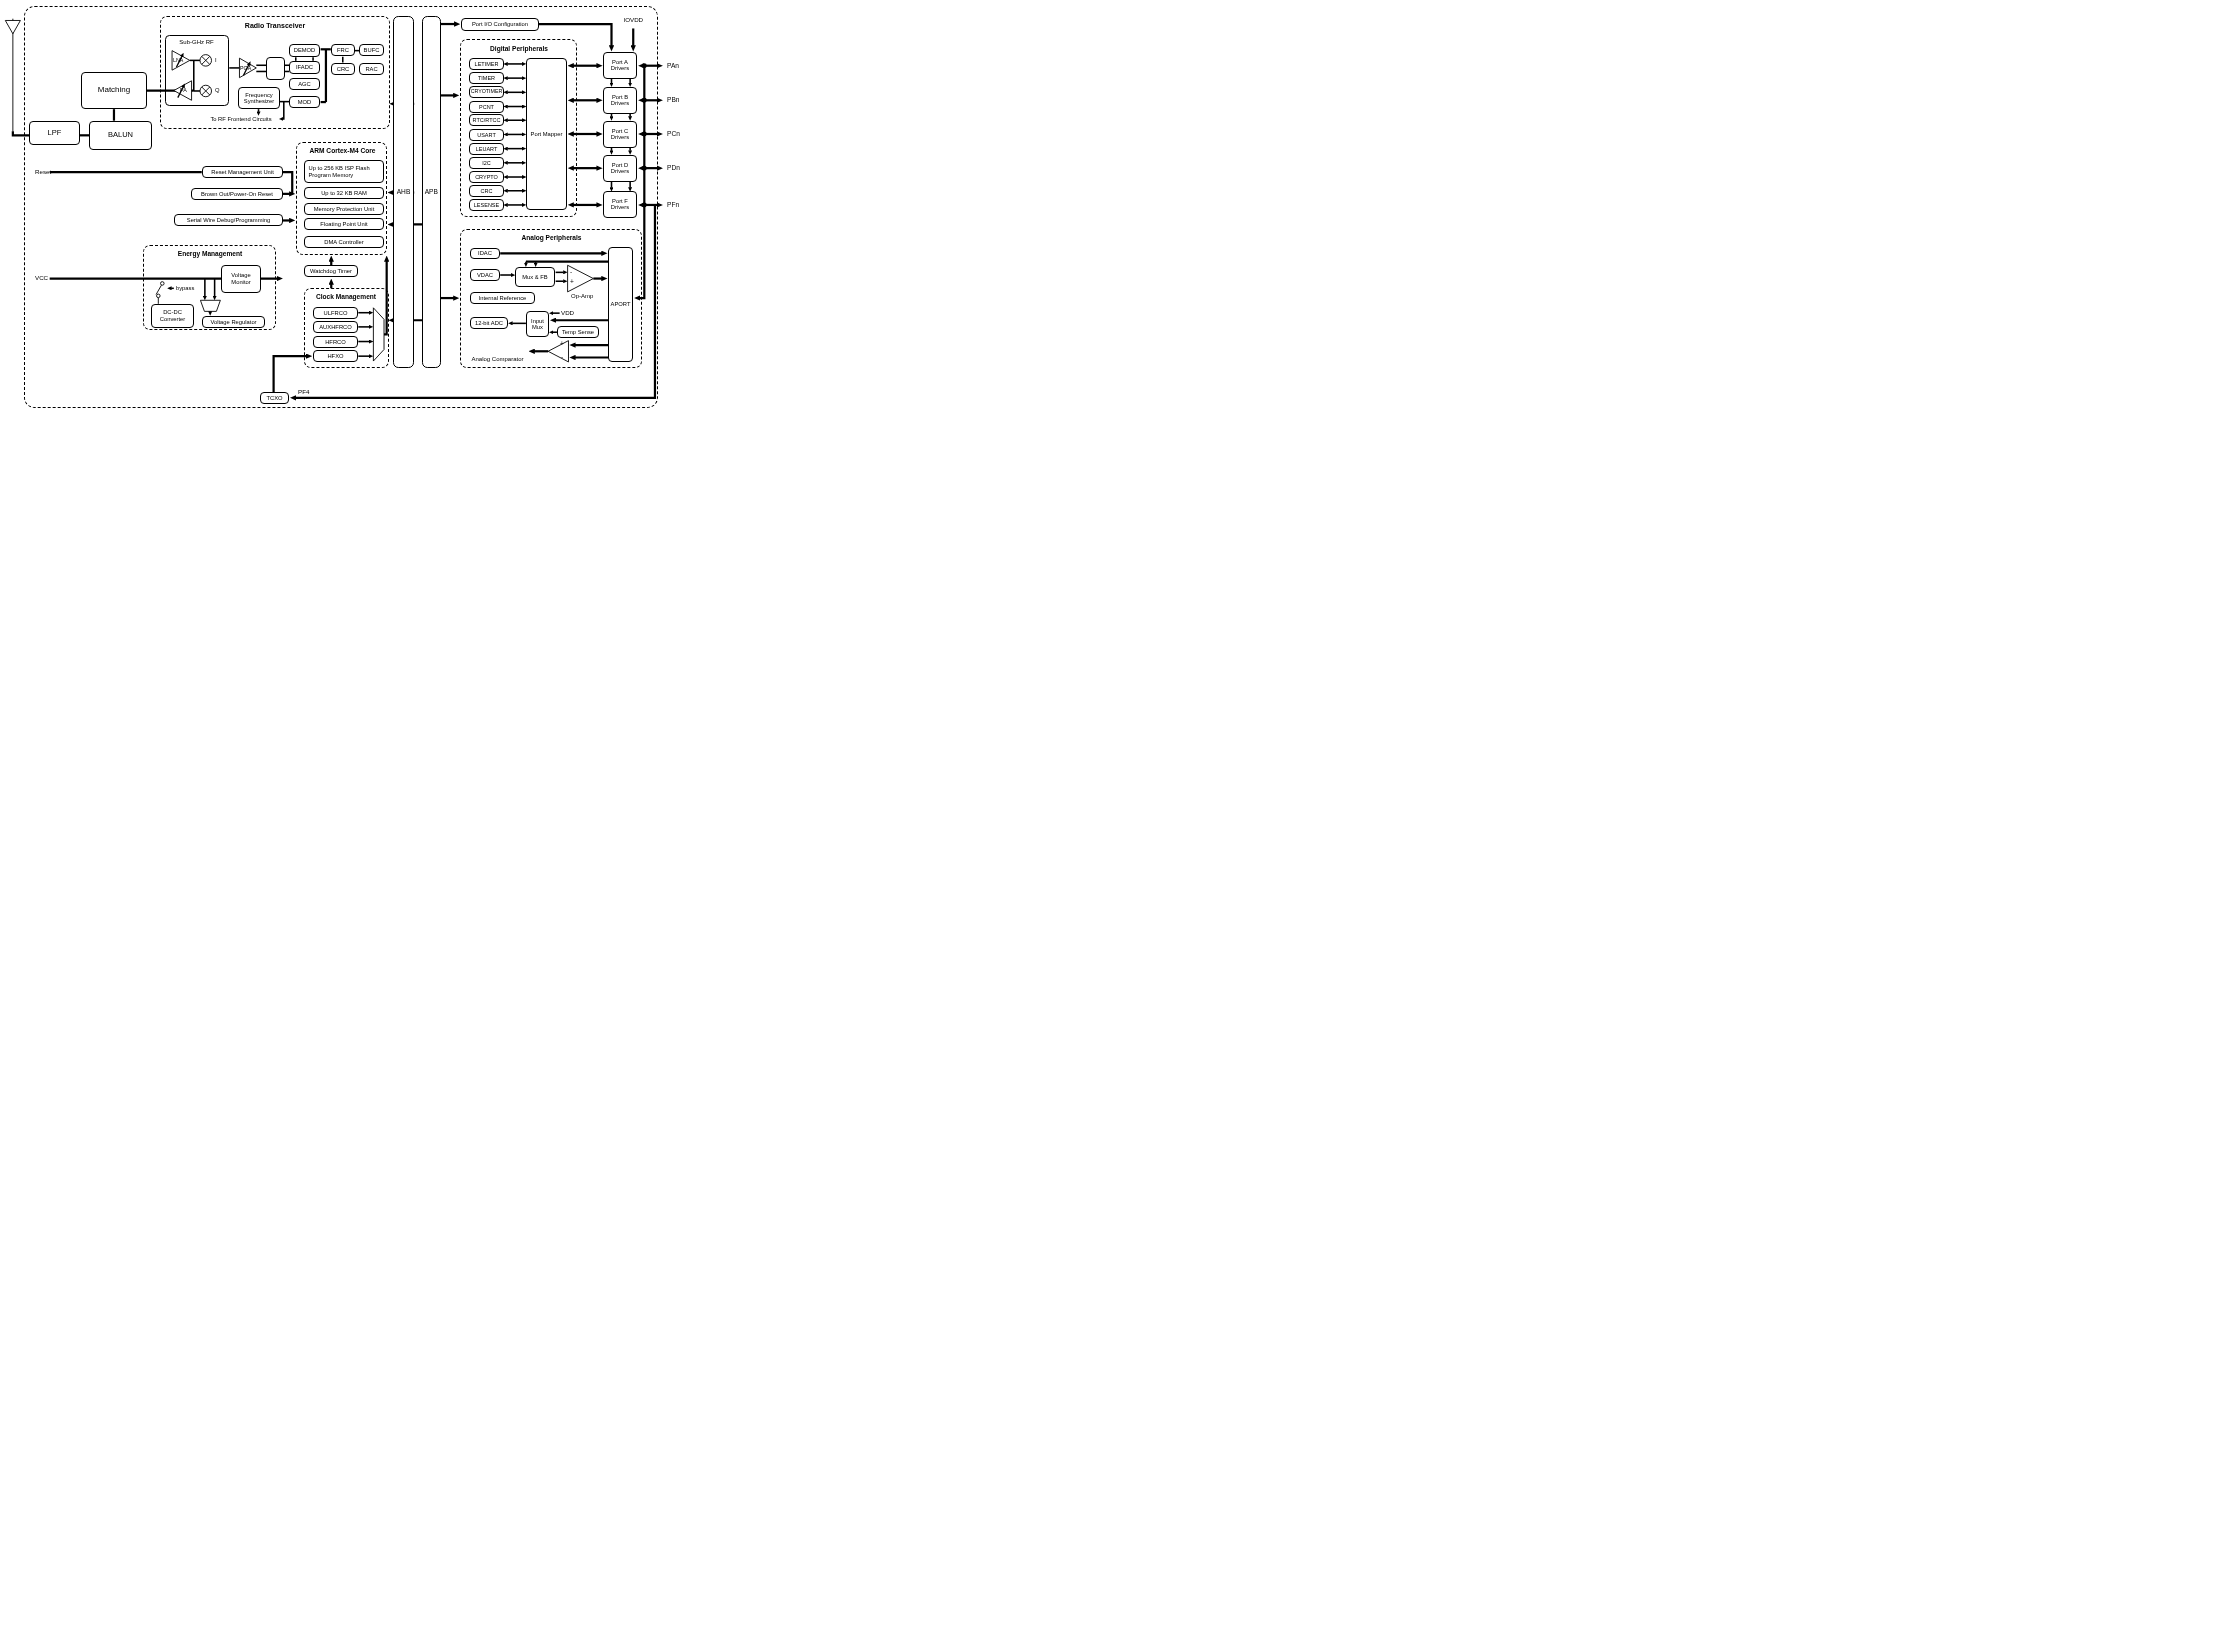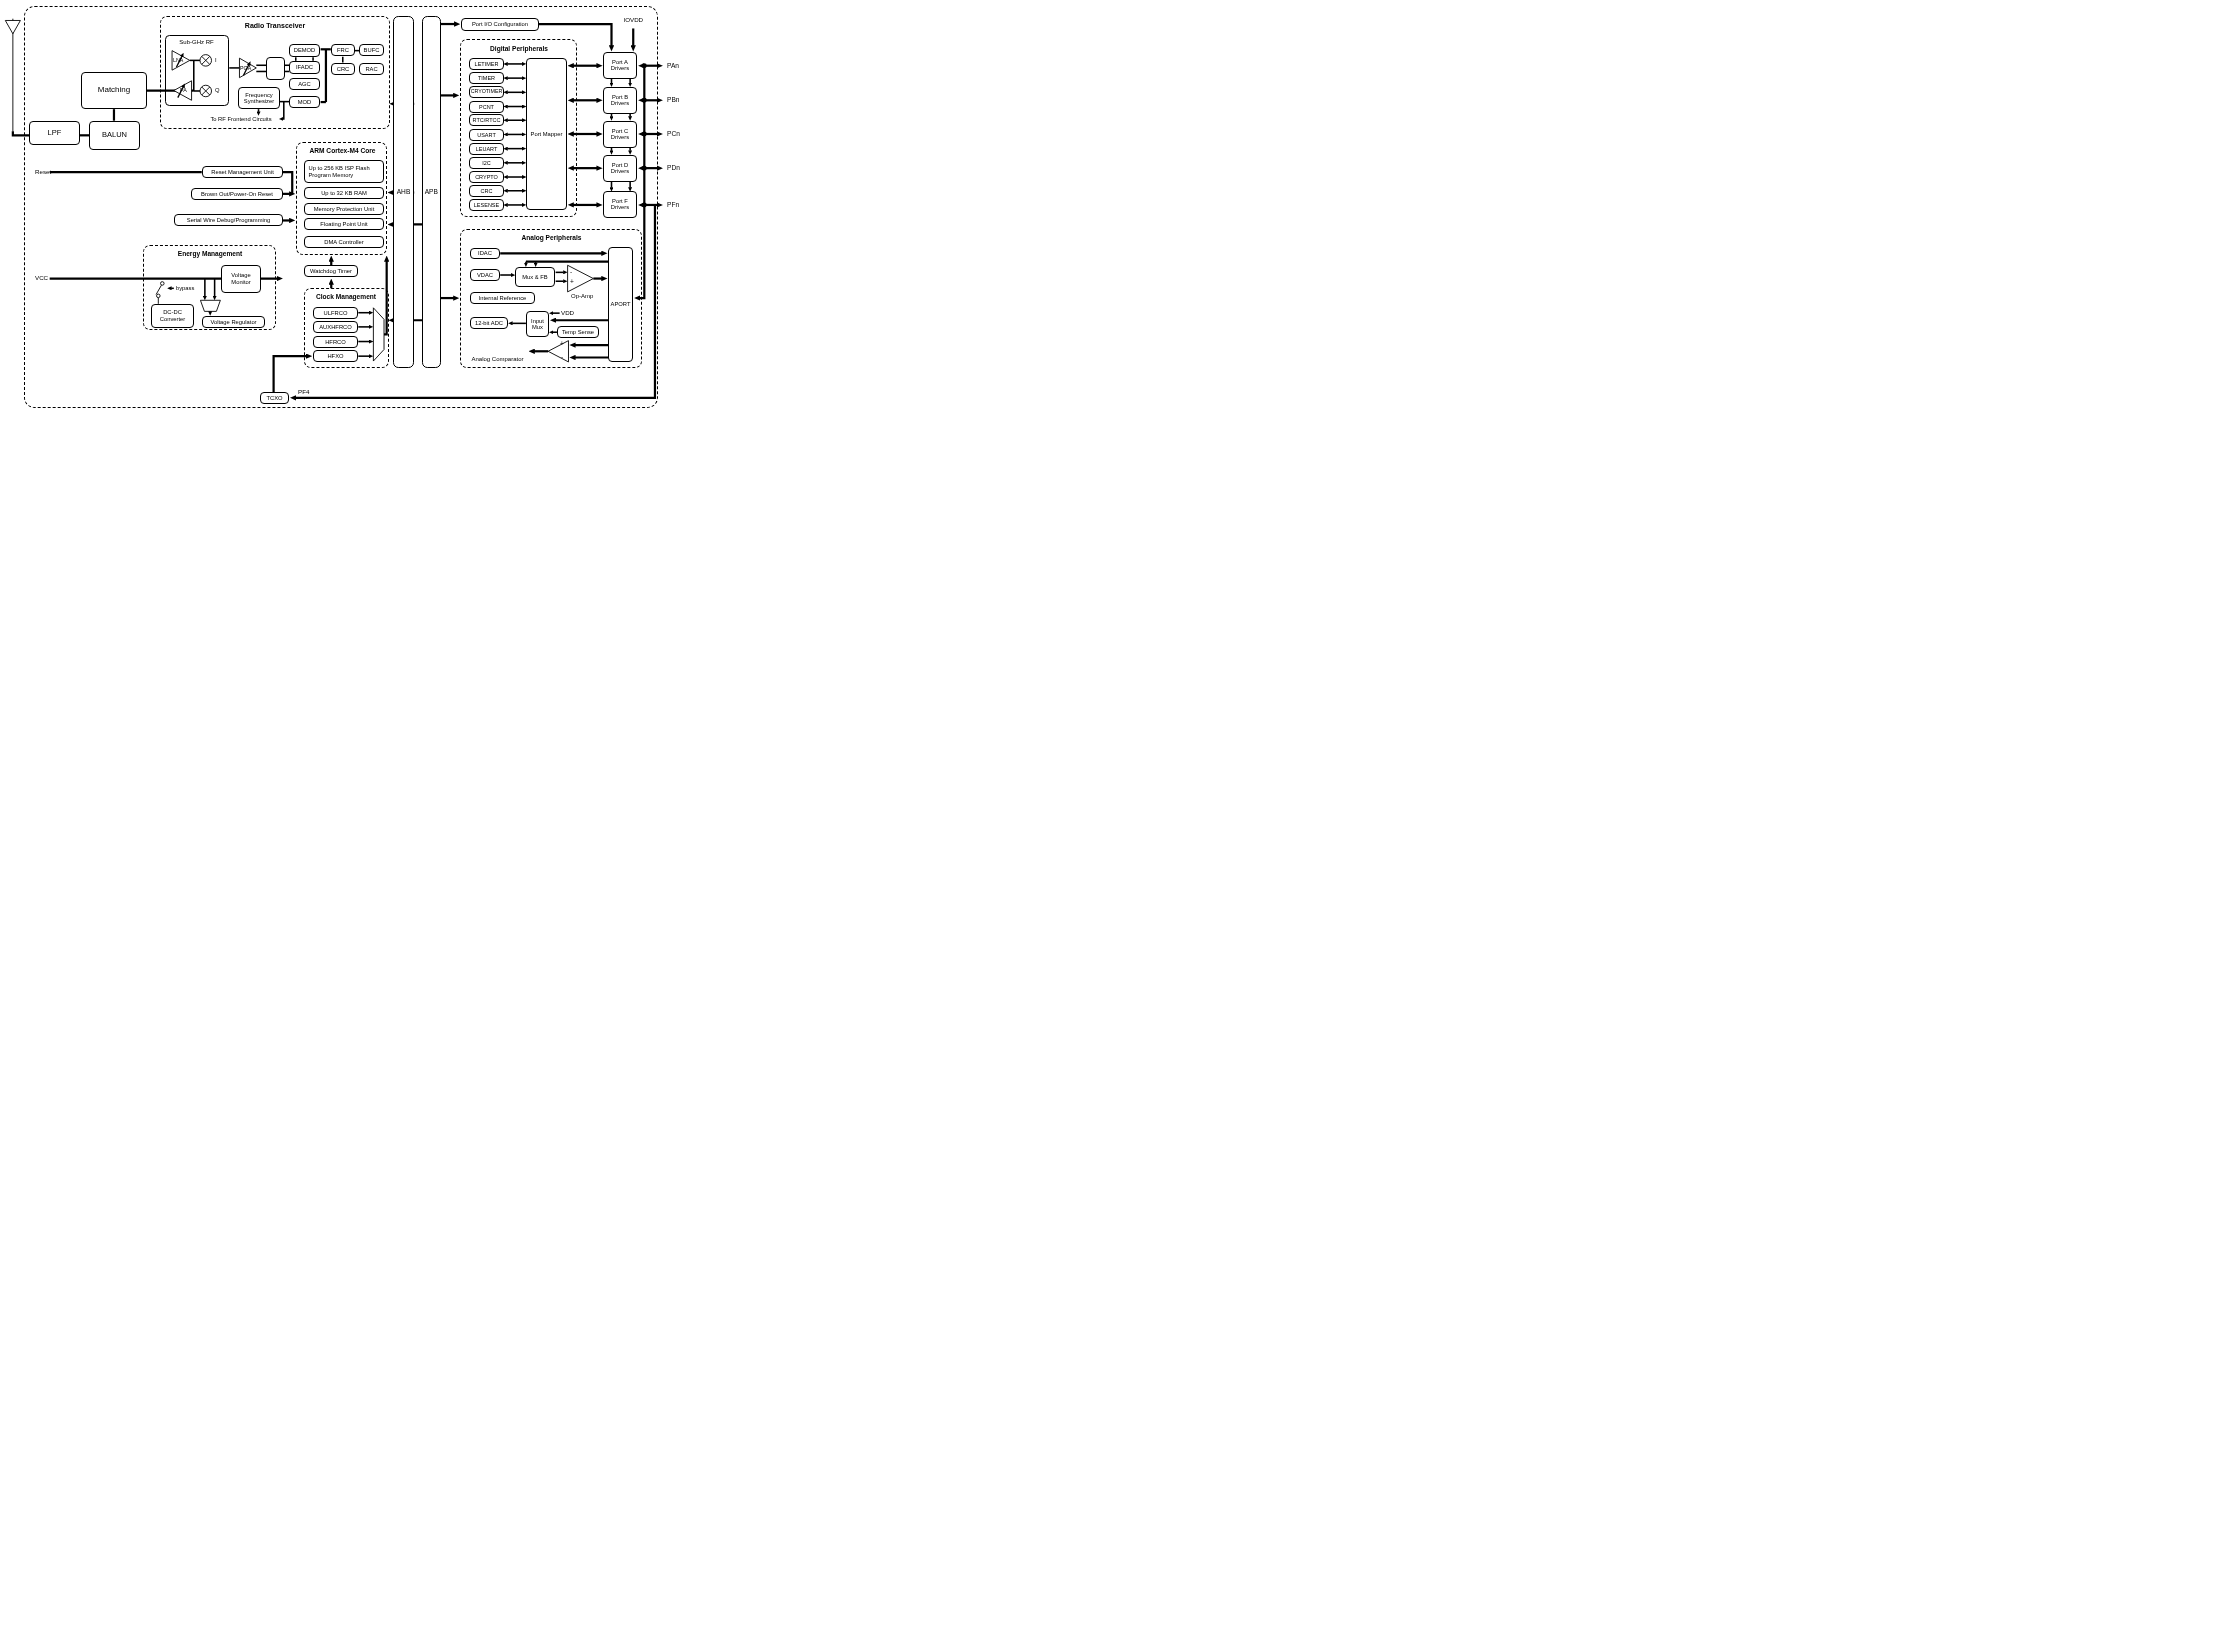--- a/index.html
+++ b/index.html
@@ -193,21 +193,21 @@
 <div class="sect" style="left:308px;top:293px;width:76px;">Clock Management</div>
 <div class="sect" style="left:465px;top:45px;width:108px;">Digital Peripherals</div>
 <div class="sect" style="left:465px;top:234px;width:173px;">Analog Peripherals</div>
 
 <div class="bar" style="left:393px;top:16px;width:21px;height:352px;"></div>
 <div class="bar" style="left:422px;top:16px;width:18.6px;height:352px;"></div>
 <div class="barlbl" style="left:393px;top:188px;width:21px;">AHB</div>
 <div class="barlbl" style="left:422px;top:188px;width:18.6px;">APB</div>
 
 <div class="box big" style="left:29px;top:121px;width:51px;height:24px;">LPF</div>
-<div class="box big" style="left:89px;top:121px;width:51px;height:29px;">BALUN</div>
+<div class="box big" style="left:89px;top:121px;width:63px;height:29px;">BALUN</div>
 <div class="box" style="left:81px;top:72px;width:66px;height:37px;font-size:8px;">Matching</div>
 
 <div class="box" style="left:165px;top:35px;width:64px;height:71px;border-radius:4.4px;background:transparent;"></div>
 <div class="lbl ctr" style="left:168px;top:39px;width:57px;font-size:6px;">Sub-GHz RF</div>
 <div class="lbl" style="left:173px;top:57px;font-size:5.3px;">LNA</div>
 <div class="lbl" style="left:180px;top:87px;font-size:5.3px;">PA</div>
 <div class="lbl" style="left:215px;top:57px;font-size:5.8px;">I</div>
 <div class="lbl" style="left:215px;top:87px;font-size:5.8px;">Q</div>
 <div class="lbl" style="left:240px;top:65px;font-size:5.3px;">PGA</div>
 <div class="box" style="left:289px;top:44px;width:31px;height:13.3px;">DEMOD</div>

